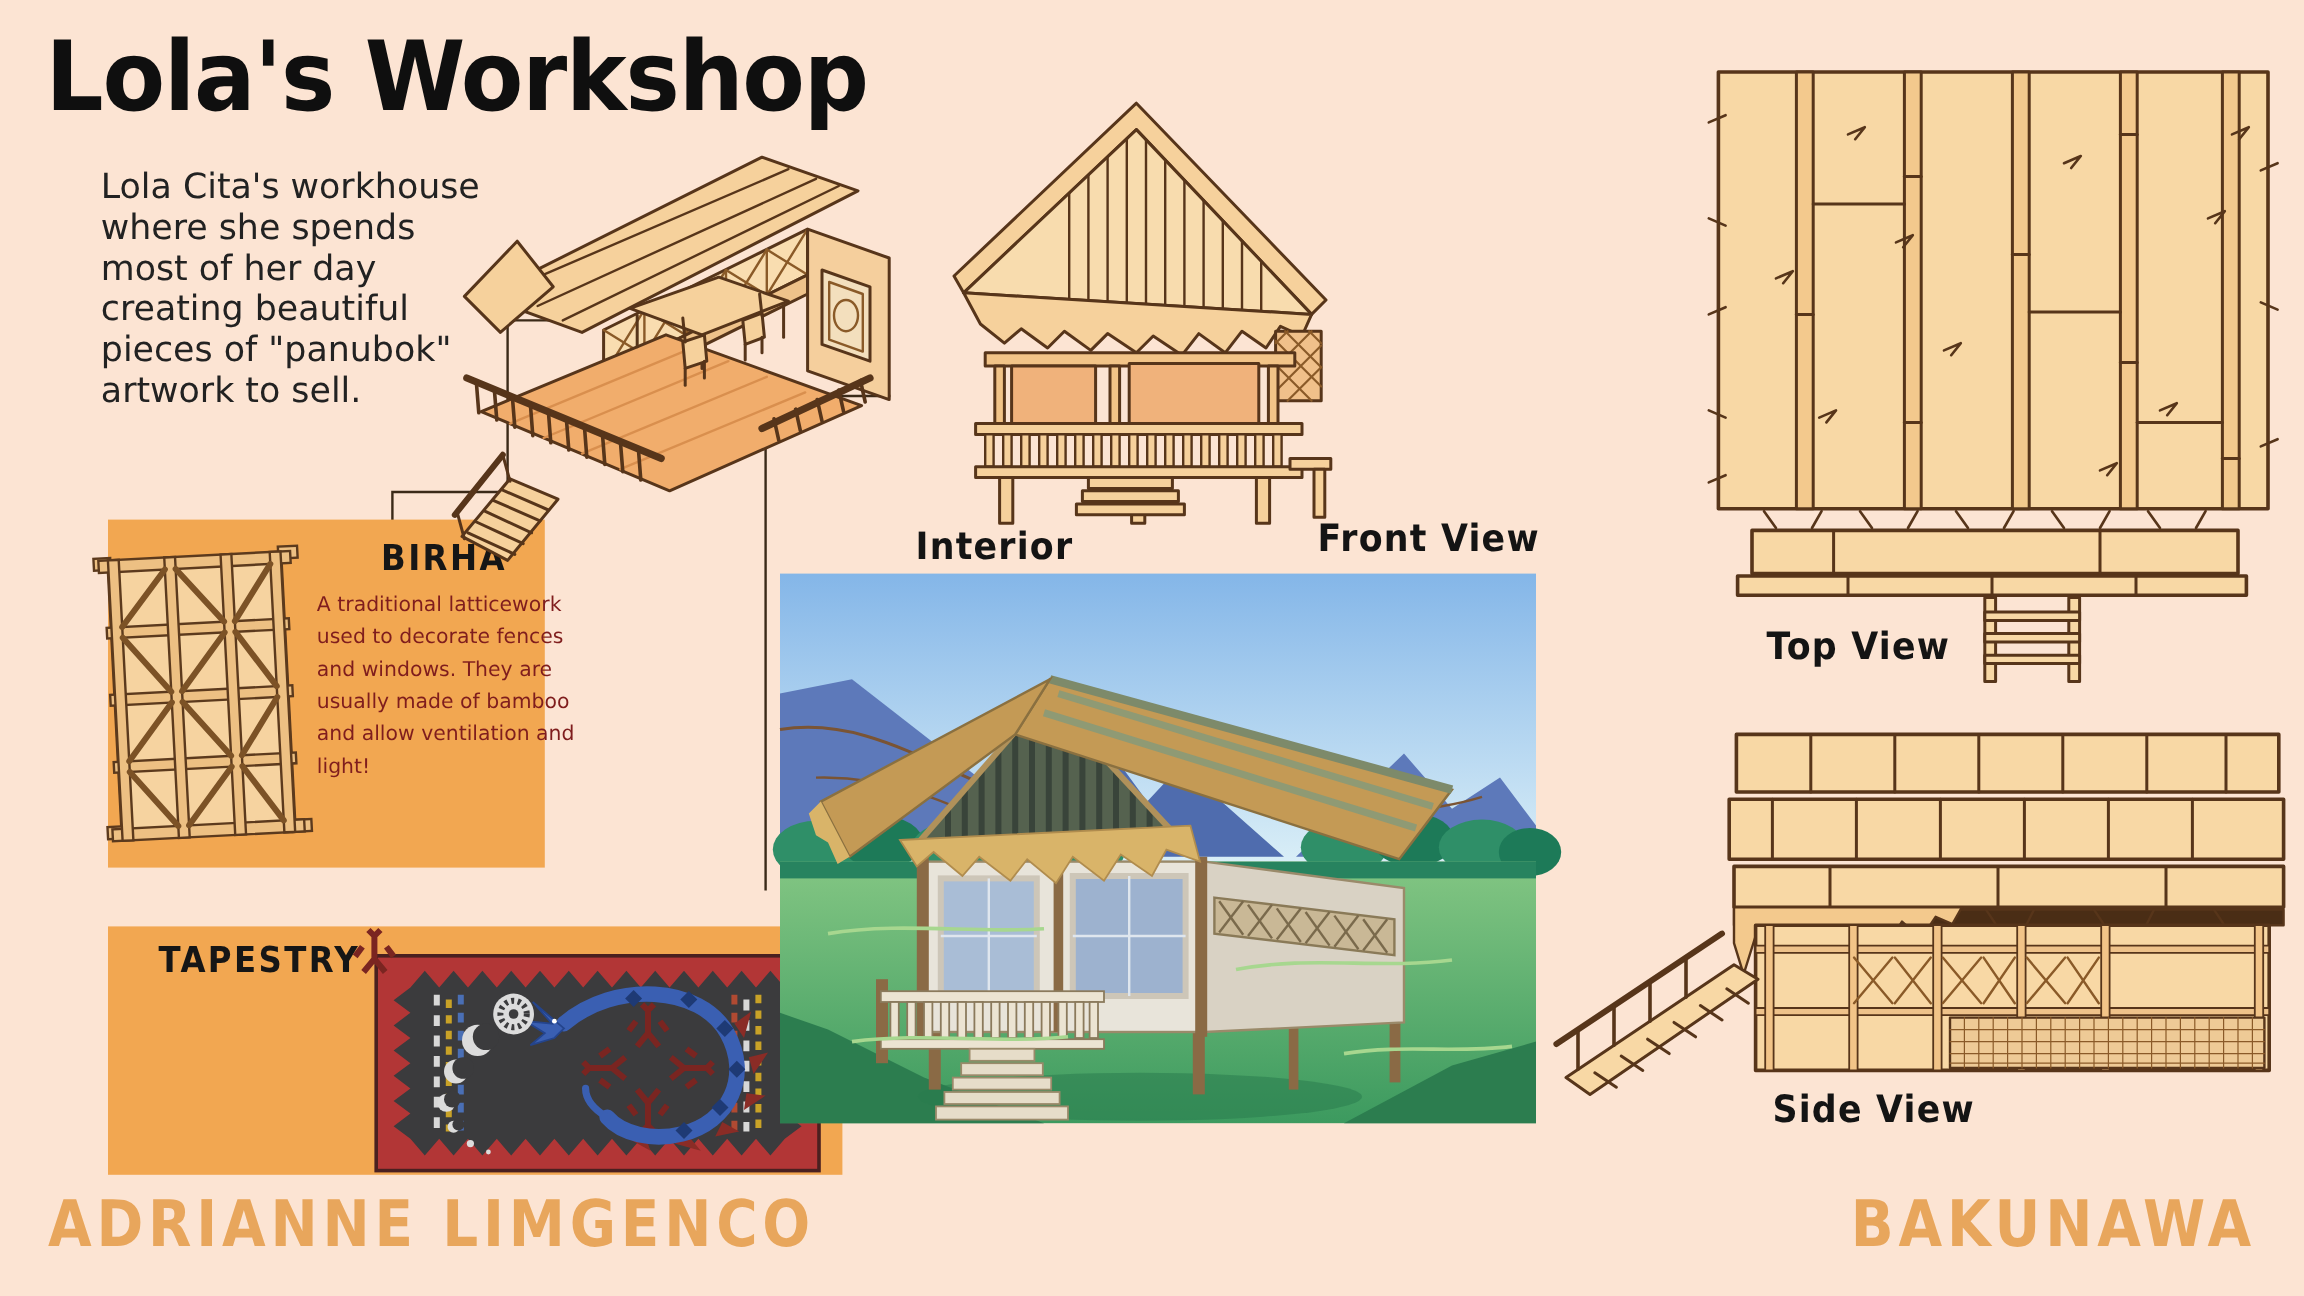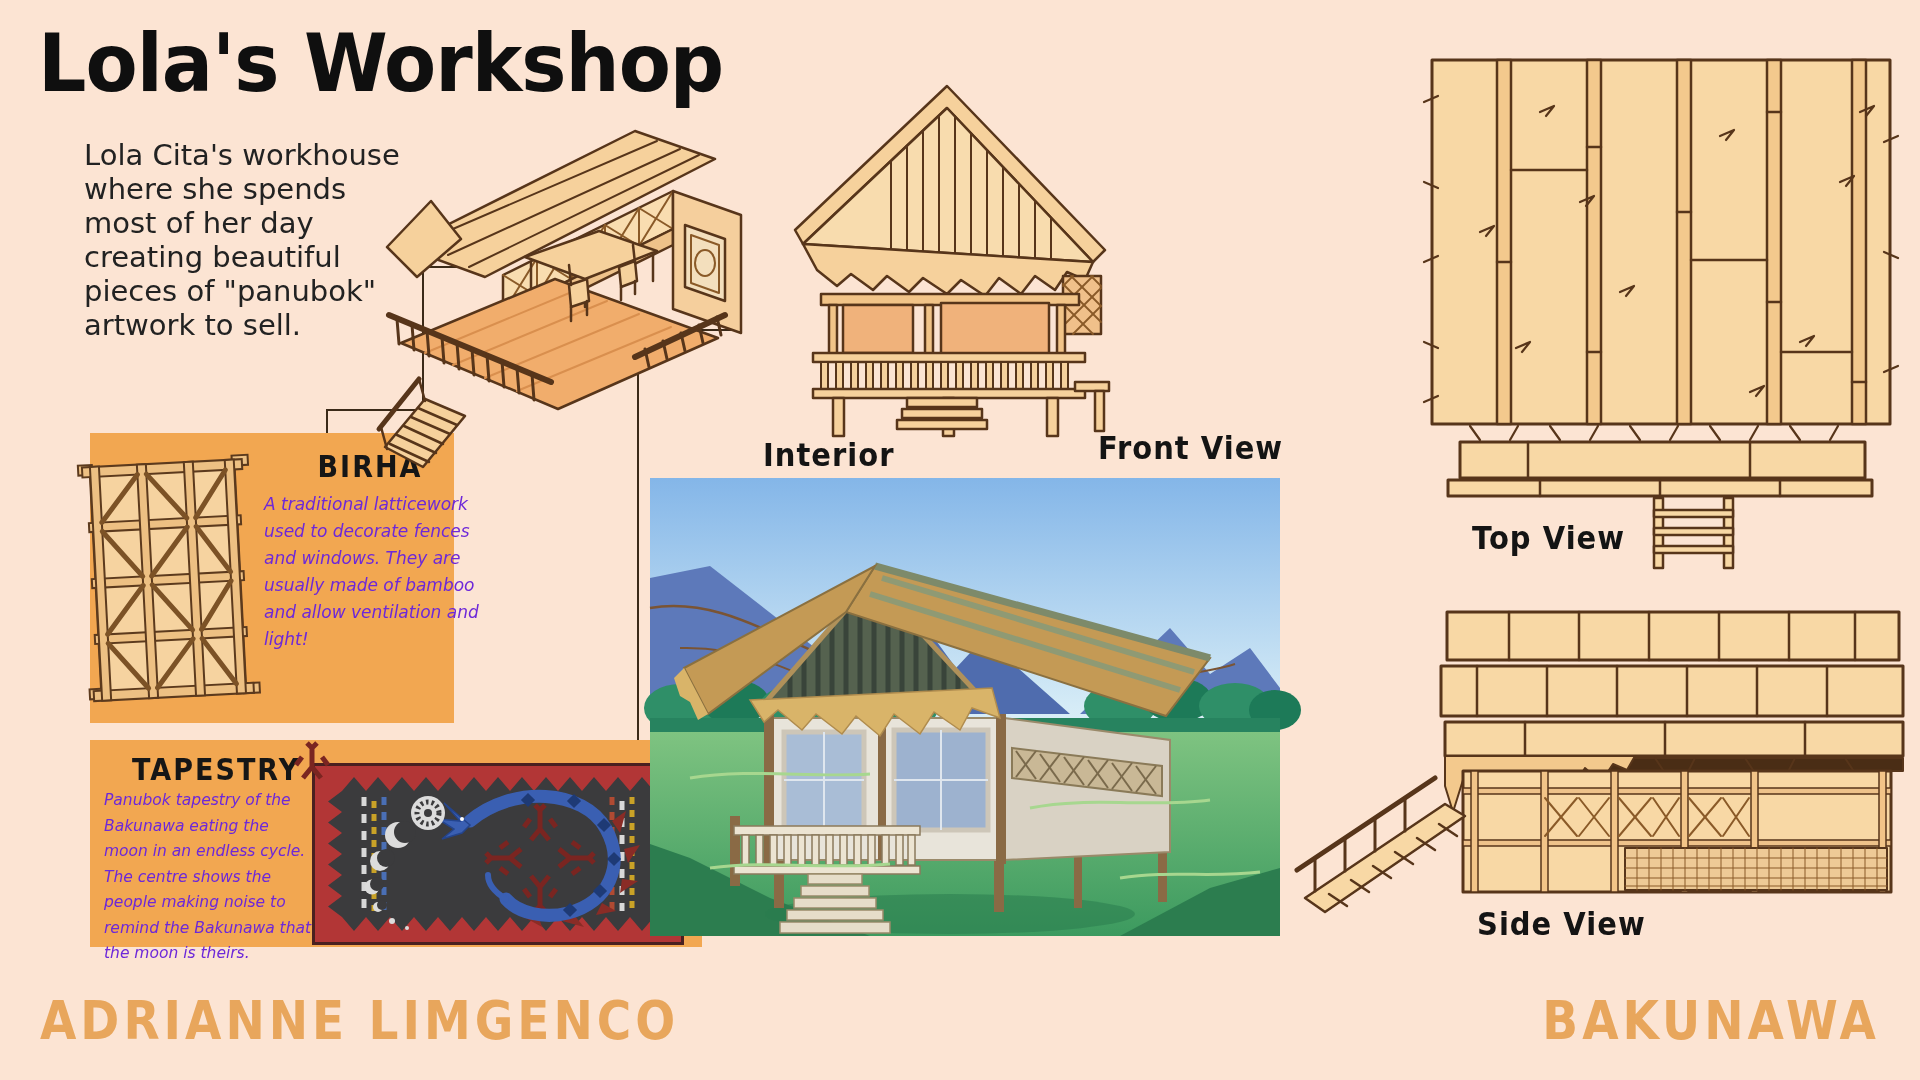--- a/index.html
+++ b/index.html
@@ -10,26 +10,26 @@
   .abs{position:absolute;}
   .page-title{
     left:38px;top:16px;font-size:76px;font-weight:800;letter-spacing:-1px;color:#0f0f0f;
     transform:scaleY(1.06);transform-origin:top left;white-space:nowrap;
   }
   .intro{
     left:84px;top:138px;width:322px;font-size:29px;line-height:34px;color:#222;
   }
   .callout{position:absolute;background:#f2a751;}
   #birha-box{left:90px;top:433px;width:364px;height:290px;}
-  #tapestry-box{left:90px;top:740px;width:612px;height:207px;}
+  #tapestry-box{left:90px;top:772px;width:612px;height:207px;}
   .callout-title{position:absolute;font-size:27px;font-weight:800;letter-spacing:2px;color:#161616;
     transform:scaleY(1.1);transform-origin:top left;}
   #birha-title{left:152px;top:16px;width:256px;text-align:center;}
   #tapestry-title{left:42px;top:12px;}
-  .callout-body{position:absolute;font-size:17px;line-height:27px;color:#6d28d9;font-style:italic;}
+  .callout-body{position:absolute;font-size:17px;line-height:27px;color:#7f1d1d;}
   #birha-body{left:174px;top:58px;width:236px;}
   #tapestry-body{left:14px;top:48px;width:208px;font-size:15.5px;line-height:25.5px;}
   .view-label{position:absolute;font-size:29px;font-weight:800;letter-spacing:1px;color:#141414;
     transform:scaleY(1.08);transform-origin:top left;white-space:nowrap;}
   #interior-label{left:763px;top:437px;}
   #front-label{left:1098px;top:430px;}
   #top-label{left:1472px;top:520px;}
   #side-label{left:1477px;top:906px;}
   .credit{position:absolute;font-size:47px;font-weight:800;color:#e8a65c;letter-spacing:4px;
     transform:scaleY(1.14);transform-origin:bottom left;white-space:nowrap;}
@@ -84,21 +84,20 @@
           <line x1="21" y1="193" x2="59" y2="240"></line>
             <line x1="68" y1="240" x2="106" y2="193"></line>
             <line x1="115" y1="193" x2="147" y2="240"></line>
         </g>
       </g>
     </svg>
   </div>
 
   <div class="callout" id="tapestry-box">
     <div class="callout-title" id="tapestry-title">TAPESTRY</div>
-    <div class="callout-body" id="tapestry-body">Panubok tapestry of the Bakunawa eating the moon in an endless cycle. The centre shows the people making noise to remind the Bakunawa that the moon is theirs.</div>
     <svg class="art" style="left:222px;top:23px;width:372px;height:182px" viewBox="0 0 372 182">
       <rect x="1.5" y="1.5" width="369" height="179" fill="#b23636" stroke="#4a2020" stroke-width="3"></rect>
       <polygon fill="#3b3b3d" points="30,28 42,14 54,28 66,14 78,28 90,14 102,28 114,14 126,28 138,14 150,28 162,14 174,28 186,14 198,28 210,14 222,28 234,14 246,28 258,14 270,28 282,14 294,28 306,14 318,28 330,14 342,28 356,38.5 342,49 356,59.5 342,70 356,80.5 342,91 356,101.5 342,112 356,122.5 342,133 356,143.5 342,154 330,168 318,154 306,168 294,154 282,168 270,154 258,168 246,154 234,168 222,154 210,168 198,154 186,168 174,154 162,168 150,154 138,168 126,154 114,168 102,154 90,168 78,154 66,168 54,154 42,168 30,154 16,143.5 30,133 16,122.5 30,112 16,101.5 30,91 16,80.5 30,70 16,59.5 30,49 16,38.5"></polygon>
       <g stroke-width="5" fill="none">
         <line x1="52" y1="34" x2="52" y2="148" stroke="#d8d8d8" stroke-dasharray="9 8"></line>
         <line x1="62" y1="38" x2="62" y2="148" stroke="#c9a227" stroke-dasharray="7 6"></line>
         <line x1="72" y1="34" x2="72" y2="148" stroke="#4a6fb5" stroke-dasharray="8 7"></line>
         <line x1="300" y1="34" x2="300" y2="148" stroke="#b04a32" stroke-dasharray="8 7"></line>
         <line x1="310" y1="38" x2="310" y2="148" stroke="#d8d8d8" stroke-dasharray="9 8"></line>
         <line x1="320" y1="34" x2="320" y2="148" stroke="#c9a227" stroke-dasharray="7 6"></line>

